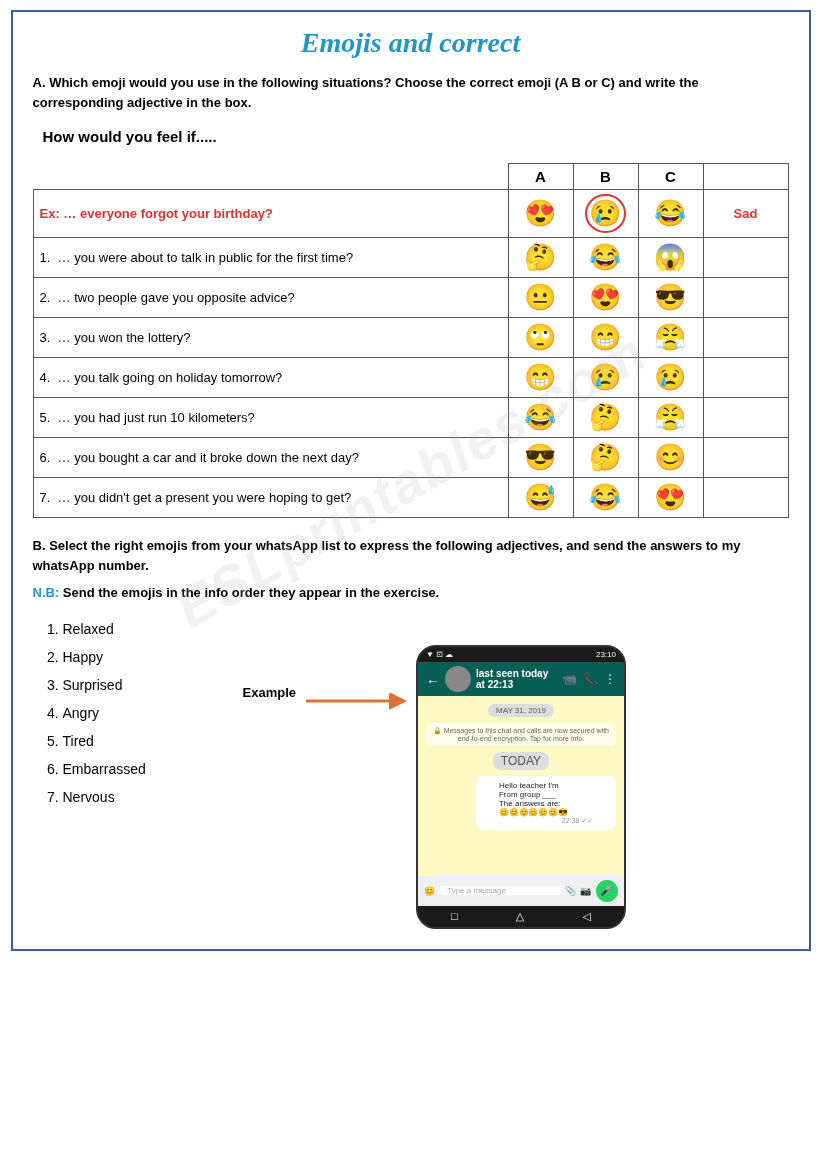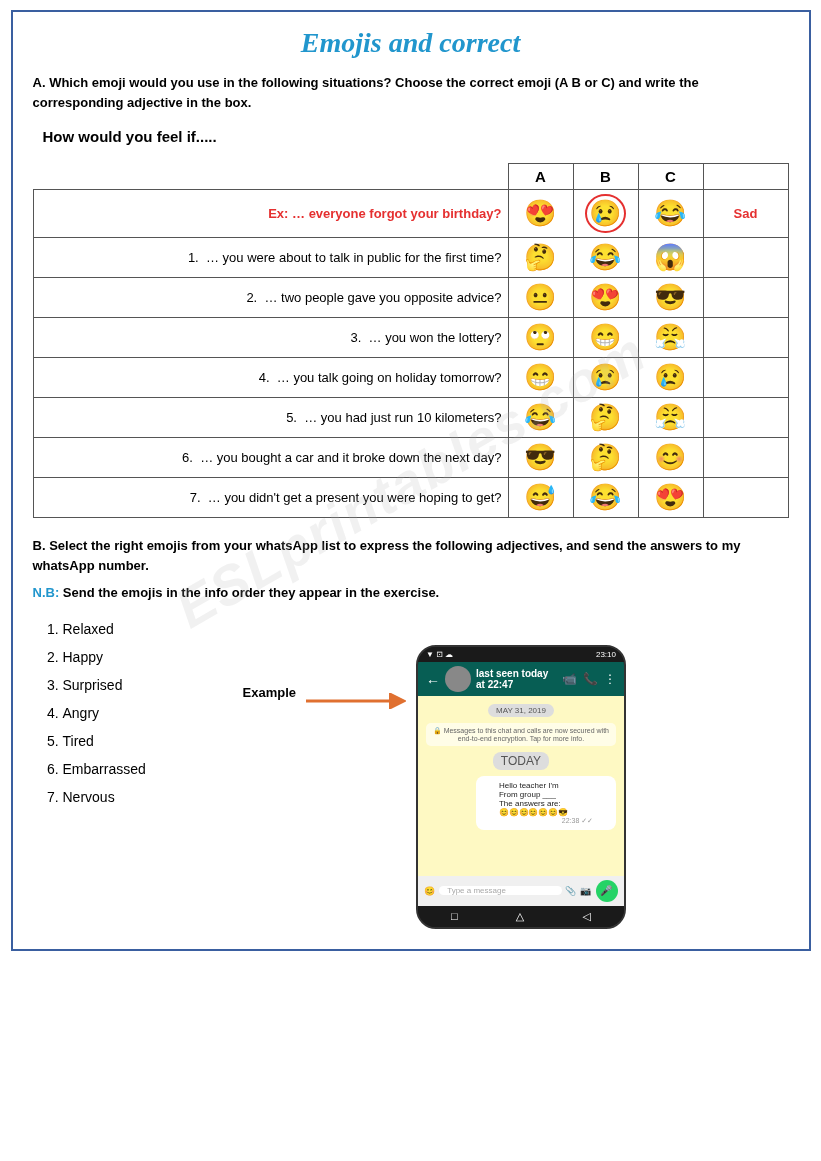--- a/index.html
+++ b/index.html
@@ -42,21 +42,20 @@
     .emoji-table {
       width: 100%;
       border-collapse: collapse;
       margin-bottom: 18px;
       font-size: 13px;
     }
     .emoji-table th, .emoji-table td {
       border: 1px solid #555;
       padding: 4px 6px;
       vertical-align: middle;
-      text-align: right;
     }
     .emoji-table thead tr th {
       background: #fff;
       font-weight: bold;
       font-size: 15px;
       text-align: center;
       border: none;
       border-bottom: 1px solid #555;
     }
     .emoji-table thead tr th.q-col {
@@ -416,21 +415,21 @@
 
         <div class="phone-mockup">
           <div class="phone-status-bar">
             <span>▼ ⊡ ☁</span>
             <span>23:10</span>
           </div>
           <div class="phone-top-bar">
             <span class="back-arrow">←</span>
             <div class="phone-avatar"></div>
             <div class="phone-contact-info">
-              <div class="phone-contact-name">last seen today at 22:47</div>
+              <div class="phone-contact-name">last seen today at 22:13</div>
             </div>
             <div class="phone-icons">
               <span>📹</span>
               <span>📞</span>
               <span>⋮</span>
             </div>
           </div>
           <div class="phone-chat">
             <div class="date-label">MAY 31, 2019</div>
             <div class="encryption-msg">🔒 Messages to this chat and calls are now secured with end-to-end encryption. Tap for more info.</div>

